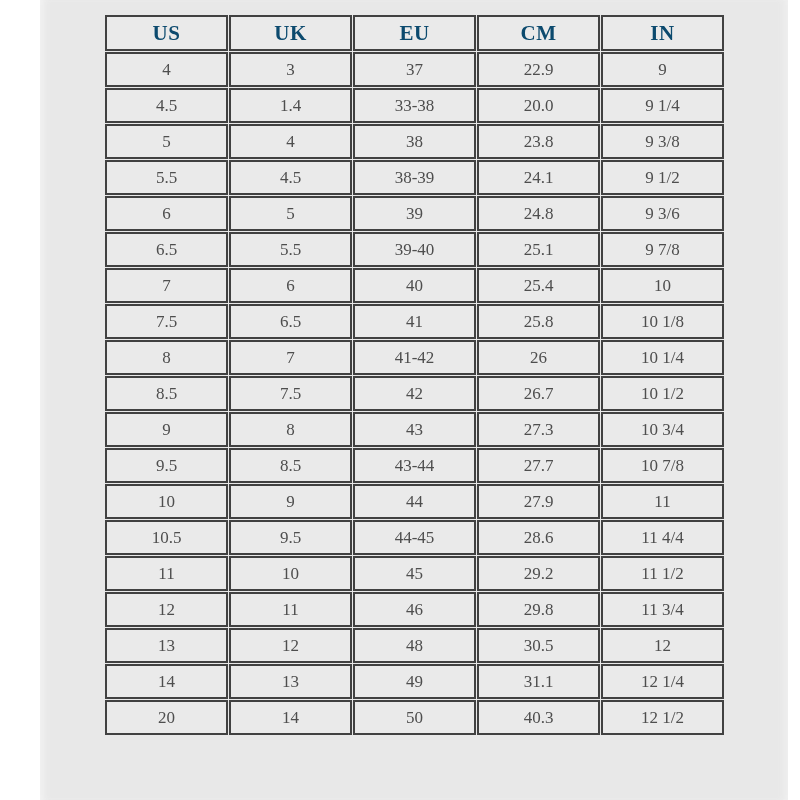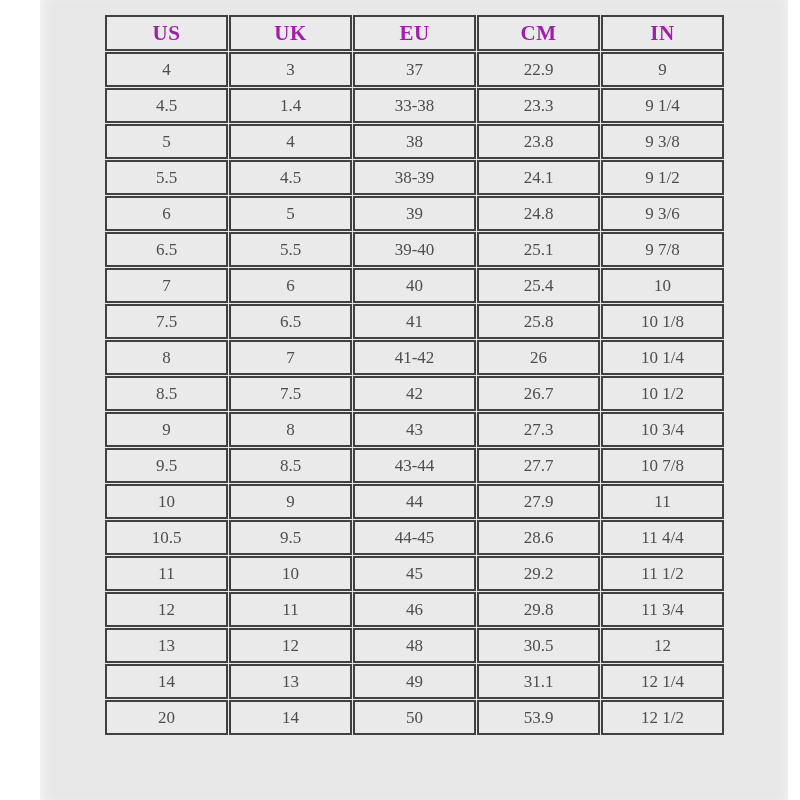--- a/index.html
+++ b/index.html
@@ -40,21 +40,21 @@
     border: 2px solid #414141;
     background: #eaeaea;
     text-align: center;
     vertical-align: middle;
     padding: 0;
   }
   table.size-table th {
     height: 32px;
     font-size: 21px;
     font-weight: bold;
-    color: #a21caf;
+    color: #0c4a6e;
     letter-spacing: 0.5px;
   }
   table.size-table td {
     height: 31px;
     font-size: 17px;
     font-weight: normal;
     color: #4e4e4e;
   }
 </style>
 </head>
@@ -77,21 +77,21 @@
           <td>4</td>
           <td>3</td>
           <td>37</td>
           <td>22.9</td>
           <td>9</td>
         </tr>
         <tr>
           <td>4.5</td>
           <td>1.4</td>
           <td>33-38</td>
-          <td>23.3</td>
+          <td>20.0</td>
           <td>9 1/4</td>
         </tr>
         <tr>
           <td>5</td>
           <td>4</td>
           <td>38</td>
           <td>23.8</td>
           <td>9 3/8</td>
         </tr>
         <tr>
@@ -196,18 +196,18 @@
           <td>14</td>
           <td>13</td>
           <td>49</td>
           <td>31.1</td>
           <td>12 1/4</td>
         </tr>
         <tr>
           <td>20</td>
           <td>14</td>
           <td>50</td>
-          <td>53.9</td>
+          <td>40.3</td>
           <td>12 1/2</td>
         </tr>
       </tbody>
   </table>
 </div>
 
 </body></html>

